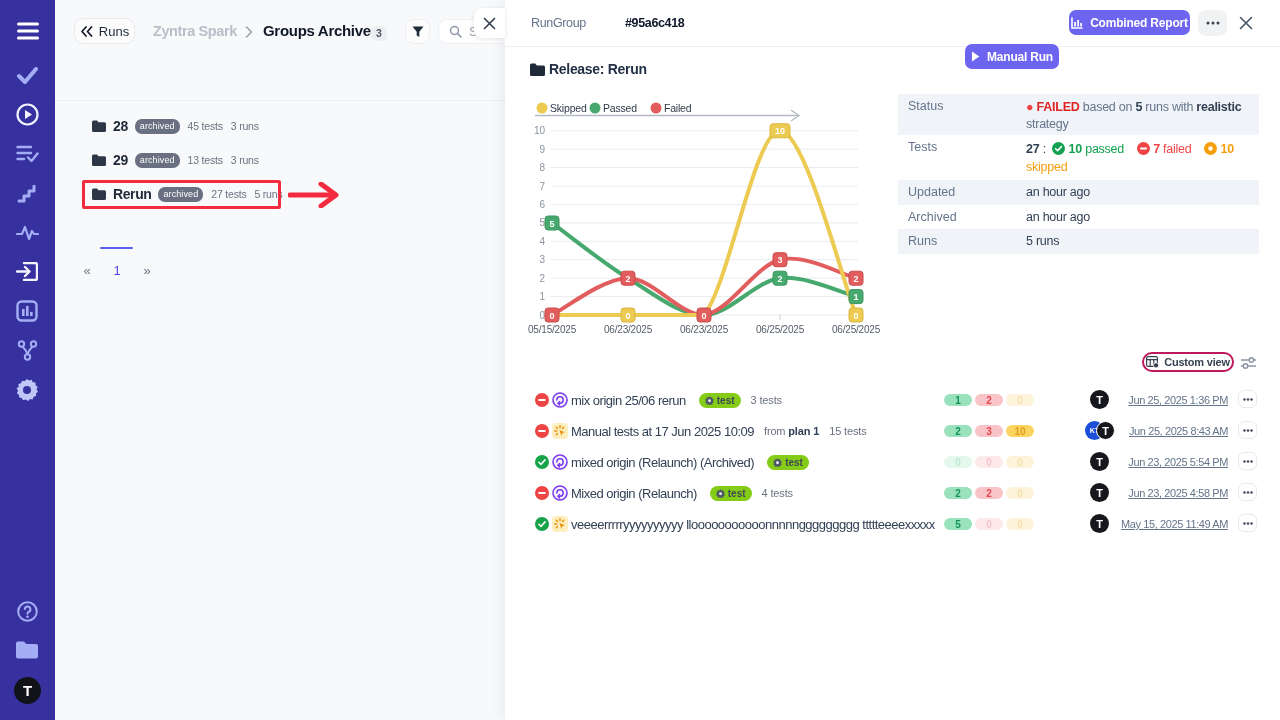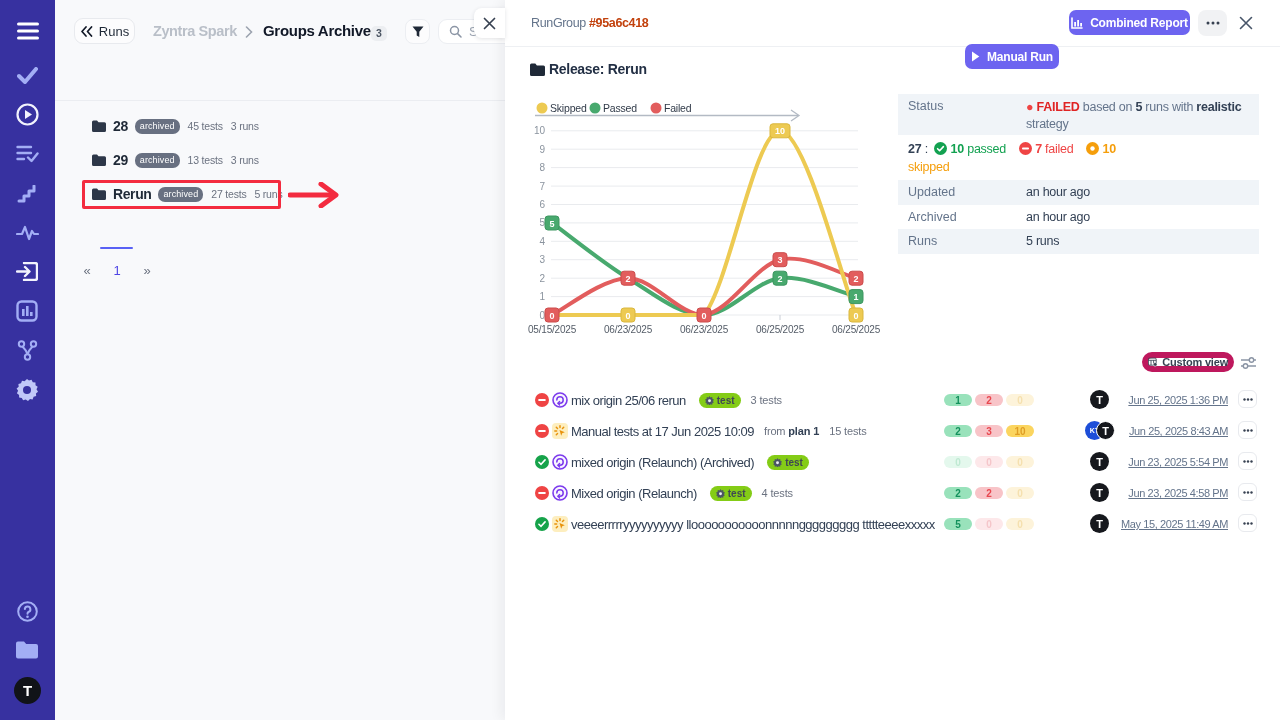--- a/index.html
+++ b/index.html
@@ -40,21 +40,21 @@
   .rel-title { position:absolute; left:530px; top:61px; font-size:14px; letter-spacing:-0.3px; font-weight:bold; color:#222f44; display:flex; align-items:center; gap:4px; }
 
   
   #stable { position:absolute; left:898px; top:94px; width:361px; font-size:13px; }
   .srow { display:flex; padding:5px 0 5px 10px; }
   .srow.alt { background:#f0f4f8; }
   .slabel { width:118px; color:#64748b; font-size:12.5px; flex:none; }
   .sval { color:#334155; width:233px; font-size:12.5px; letter-spacing:-0.25px; }
 
   
-  .btn-cview { position:absolute; left:1142px; top:352px; width:92px; height:20px; white-space:nowrap; background:#fff; border:6px solid #be185d; border-radius:11px; display:flex; align-items:center; justify-content:center; gap:5px; font-size:11px; letter-spacing:-0.2px; font-weight:600; color:#374151; }
+  .btn-cview { position:absolute; left:1142px; top:352px; width:92px; height:20px; white-space:nowrap; background:#fff; border:2px solid #be185d; border-radius:11px; display:flex; align-items:center; justify-content:center; gap:5px; font-size:11px; letter-spacing:-0.2px; font-weight:600; color:#374151; }
   .runrow { position:absolute; left:535px; width:700px; height:30px; display:flex; align-items:center; }
   .rname { font-size:13px; letter-spacing:-0.5px; color:#334155; margin-left:3px; white-space:nowrap; }
   .tbadge { display:inline-flex; align-items:center; gap:3px; background:#84cc16; border-radius:8px; padding:2px 6px; font-size:10px; font-weight:600; color:#3f4754; margin-left:13px; }
   .tcount { color:#6b7280; font-size:11px; letter-spacing:-0.15px; margin-left:10px; }
   .pill { position:absolute; width:28px; height:12px; border-radius:6px; font-size:10px; font-weight:bold; display:flex; align-items:center; justify-content:center; }
   .pg { background:#99e2bb; color:#13915c; } .pg.f { background:#e4f8ed; color:#bfe9d2; }
   .pr { background:#f8c4c8; color:#e8474f; } .pr.f { background:#fde8ea; color:#f5c6ca; }
   .py { background:#fbd55f; color:#df9d24; } .py.f { background:#fdf3da; color:#f5e0af; }
   .avatar { position:absolute; left:1090px; width:19px; height:19px; border-radius:50%; background:#16181d; color:#fff; display:flex; align-items:center; justify-content:center; font-size:11px; font-weight:bold; }
   .rdate { position:absolute; font-size:11px; letter-spacing:-0.4px; color:#64748b; text-align:right; right:52px;text-decoration:underline; }
@@ -126,21 +126,21 @@
 <div id="sidebar"></div>
 
 <div id="drawer"></div>
 <div id="dheader"></div>
 <div id="drawer-close-float">
     <svg width="13" height="13" viewBox="0 0 13 13">
       <path d="M1.5 1.5 L11.5 11.5 M11.5 1.5 L1.5 11.5" stroke="#374151" stroke-width="1.7" stroke-linecap="round"></path>
     </svg>
   </div>
 
-<div class="abs" style="left:531px; top:16px; font-size:12.5px; letter-spacing:-0.35px; color:#64748b;">RunGroup <b style="color:#c2410c;">#95a6c418</b></div>
+<div class="abs" style="left:531px; top:16px; font-size:12.5px; letter-spacing:-0.35px; color:#64748b;">RunGroup <b style="color:#0f172a;margin-left:36px;">#95a6c418</b></div>
 <div class="btn-purple" style="left:965px; width:94px;margin-top:34px;"><svg width="9" height="11" viewBox="0 0 9 11">
       <path d="M1 0.5 L8.3 5.5 L1 10.5 Z" fill="#fff"></path>
     </svg>Manual Run</div>
 <div class="btn-purple" style="left:1069px; width:121px;"><svg width="12" height="12" viewBox="0 0 12 12">
       <path d="M1 1 V11 H11" stroke="#fff" stroke-width="1.6" fill="none" stroke-linecap="round"></path>
       <rect x="3.2" y="5" width="1.8" height="4.5" fill="#fff"></rect>
       <rect x="6.2" y="3" width="1.8" height="6.5" fill="#fff"></rect>
       <rect x="9.2" y="6" width="1.8" height="3.5" fill="#fff"></rect>
     </svg>Combined Report</div>
 <div class="btn-dots" style="left:1198px;">
@@ -244,20 +244,21 @@
       <text x="351" y="223.5">0</text>
   </g>
 </svg>
 
 <div id="stable">
   <div class="srow alt" style="height:41px;">
       <div class="slabel">Status</div>
       <div class="sval" style="line-height:17px;"><span style="color:#ef4444;">●</span> <b style="color:#e02424;">FAILED</b> <span style="color:#64748b;">based on</span> <b>5</b> <span style="color:#64748b;">runs with</span> <b>realistic</b> <span style="color:#64748b;">strategy</span></div>
     </div>
   <div class="srow" style="height:45px;">
+      <div class="slabel">Tests</div>
       <div class="sval" style="line-height:18px;"><b>27</b> : &nbsp;<svg width="13" height="13" viewBox="0 0 13 13" style="vertical-align:-2px;">
           <circle cx="6.5" cy="6.5" r="6.5" fill="#12a150"></circle>
           <path d="M3.6 6.7 L5.6 8.7 L9.4 4.6" stroke="#fff" stroke-width="1.6" fill="none" stroke-linecap="round" stroke-linejoin="round"></path>
         </svg> <b style="color:#12a150;">10</b> <span style="color:#12a150;">passed</span> &nbsp;&nbsp;&nbsp;<svg width="13" height="13" viewBox="0 0 13 13" style="vertical-align:-2px;">
           <circle cx="6.5" cy="6.5" r="6.5" fill="#ef4444"></circle>
           <rect x="3" y="5.6" width="7" height="1.8" rx="0.9" fill="#fff"></rect>
         </svg> <b style="color:#ef4444;">7</b> <span style="color:#ef4444;">failed</span> &nbsp;&nbsp;&nbsp;<svg width="13" height="13" viewBox="0 0 13 13" style="vertical-align:-2px;">
           <circle cx="6.5" cy="6.5" r="6.5" fill="#f59e0b"></circle>
           <circle cx="6.5" cy="6.5" r="2.2" fill="#fff"></circle>
         </svg> <b style="color:#f59e0b;">10</b> <span style="color:#f59e0b;">skipped</span></div>

